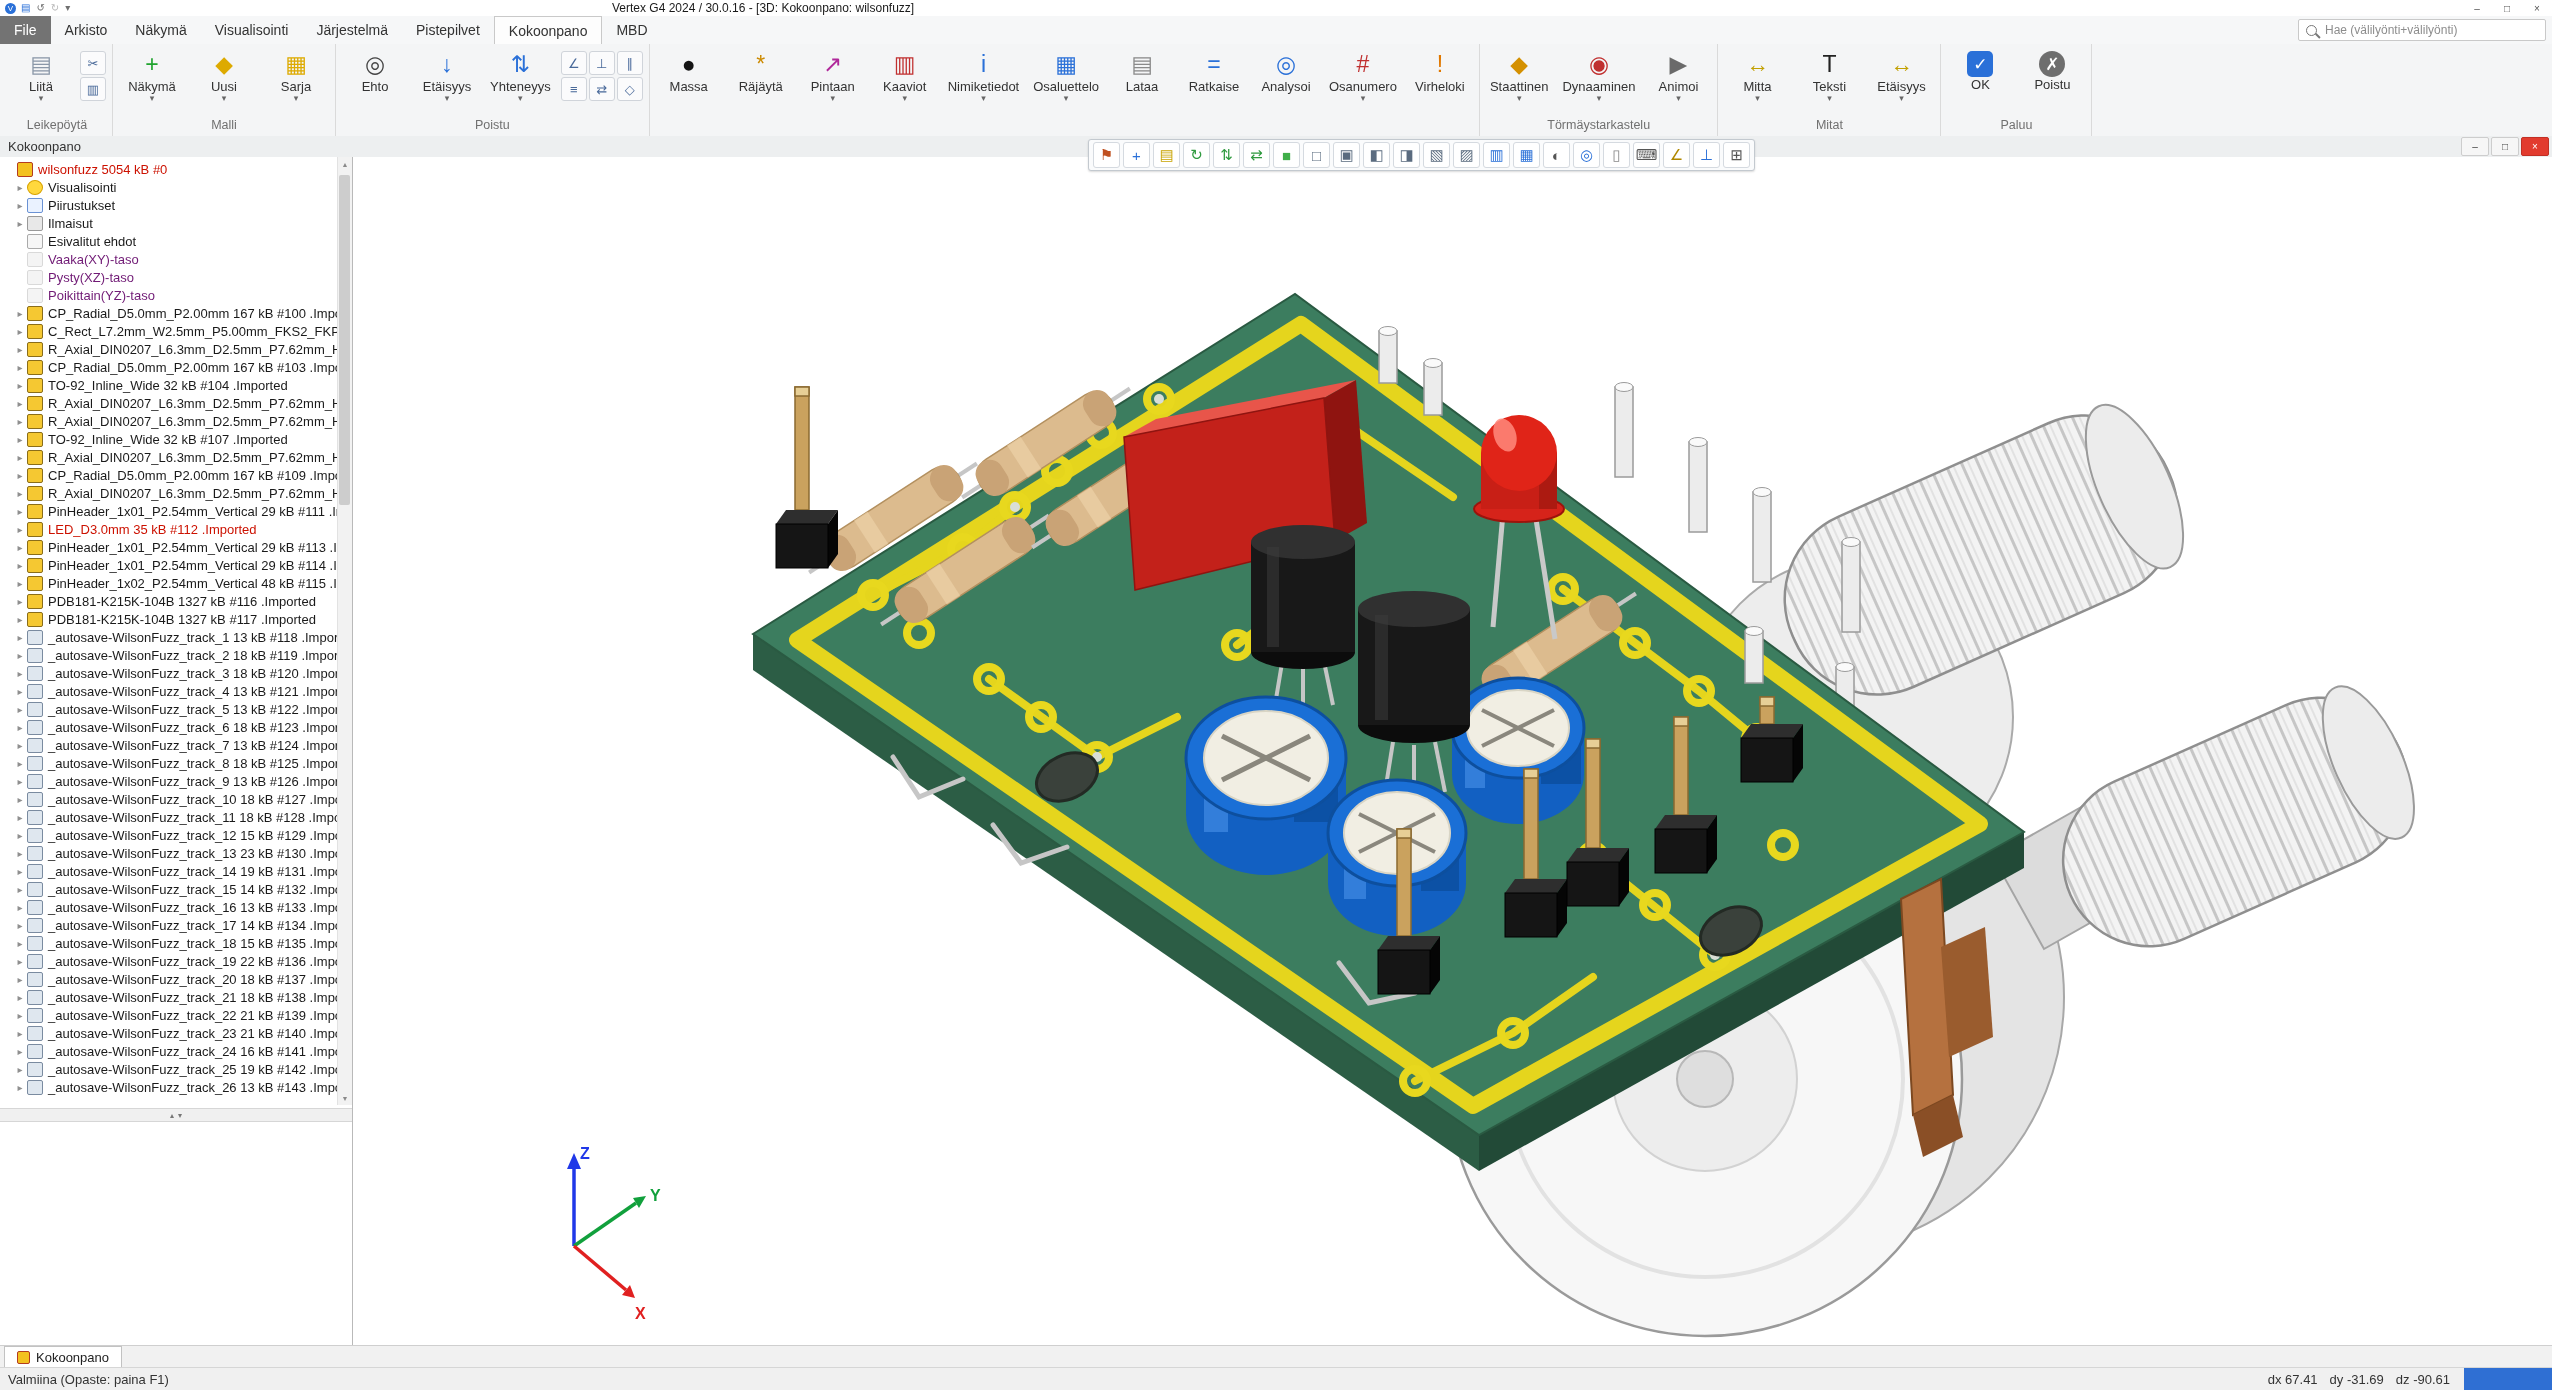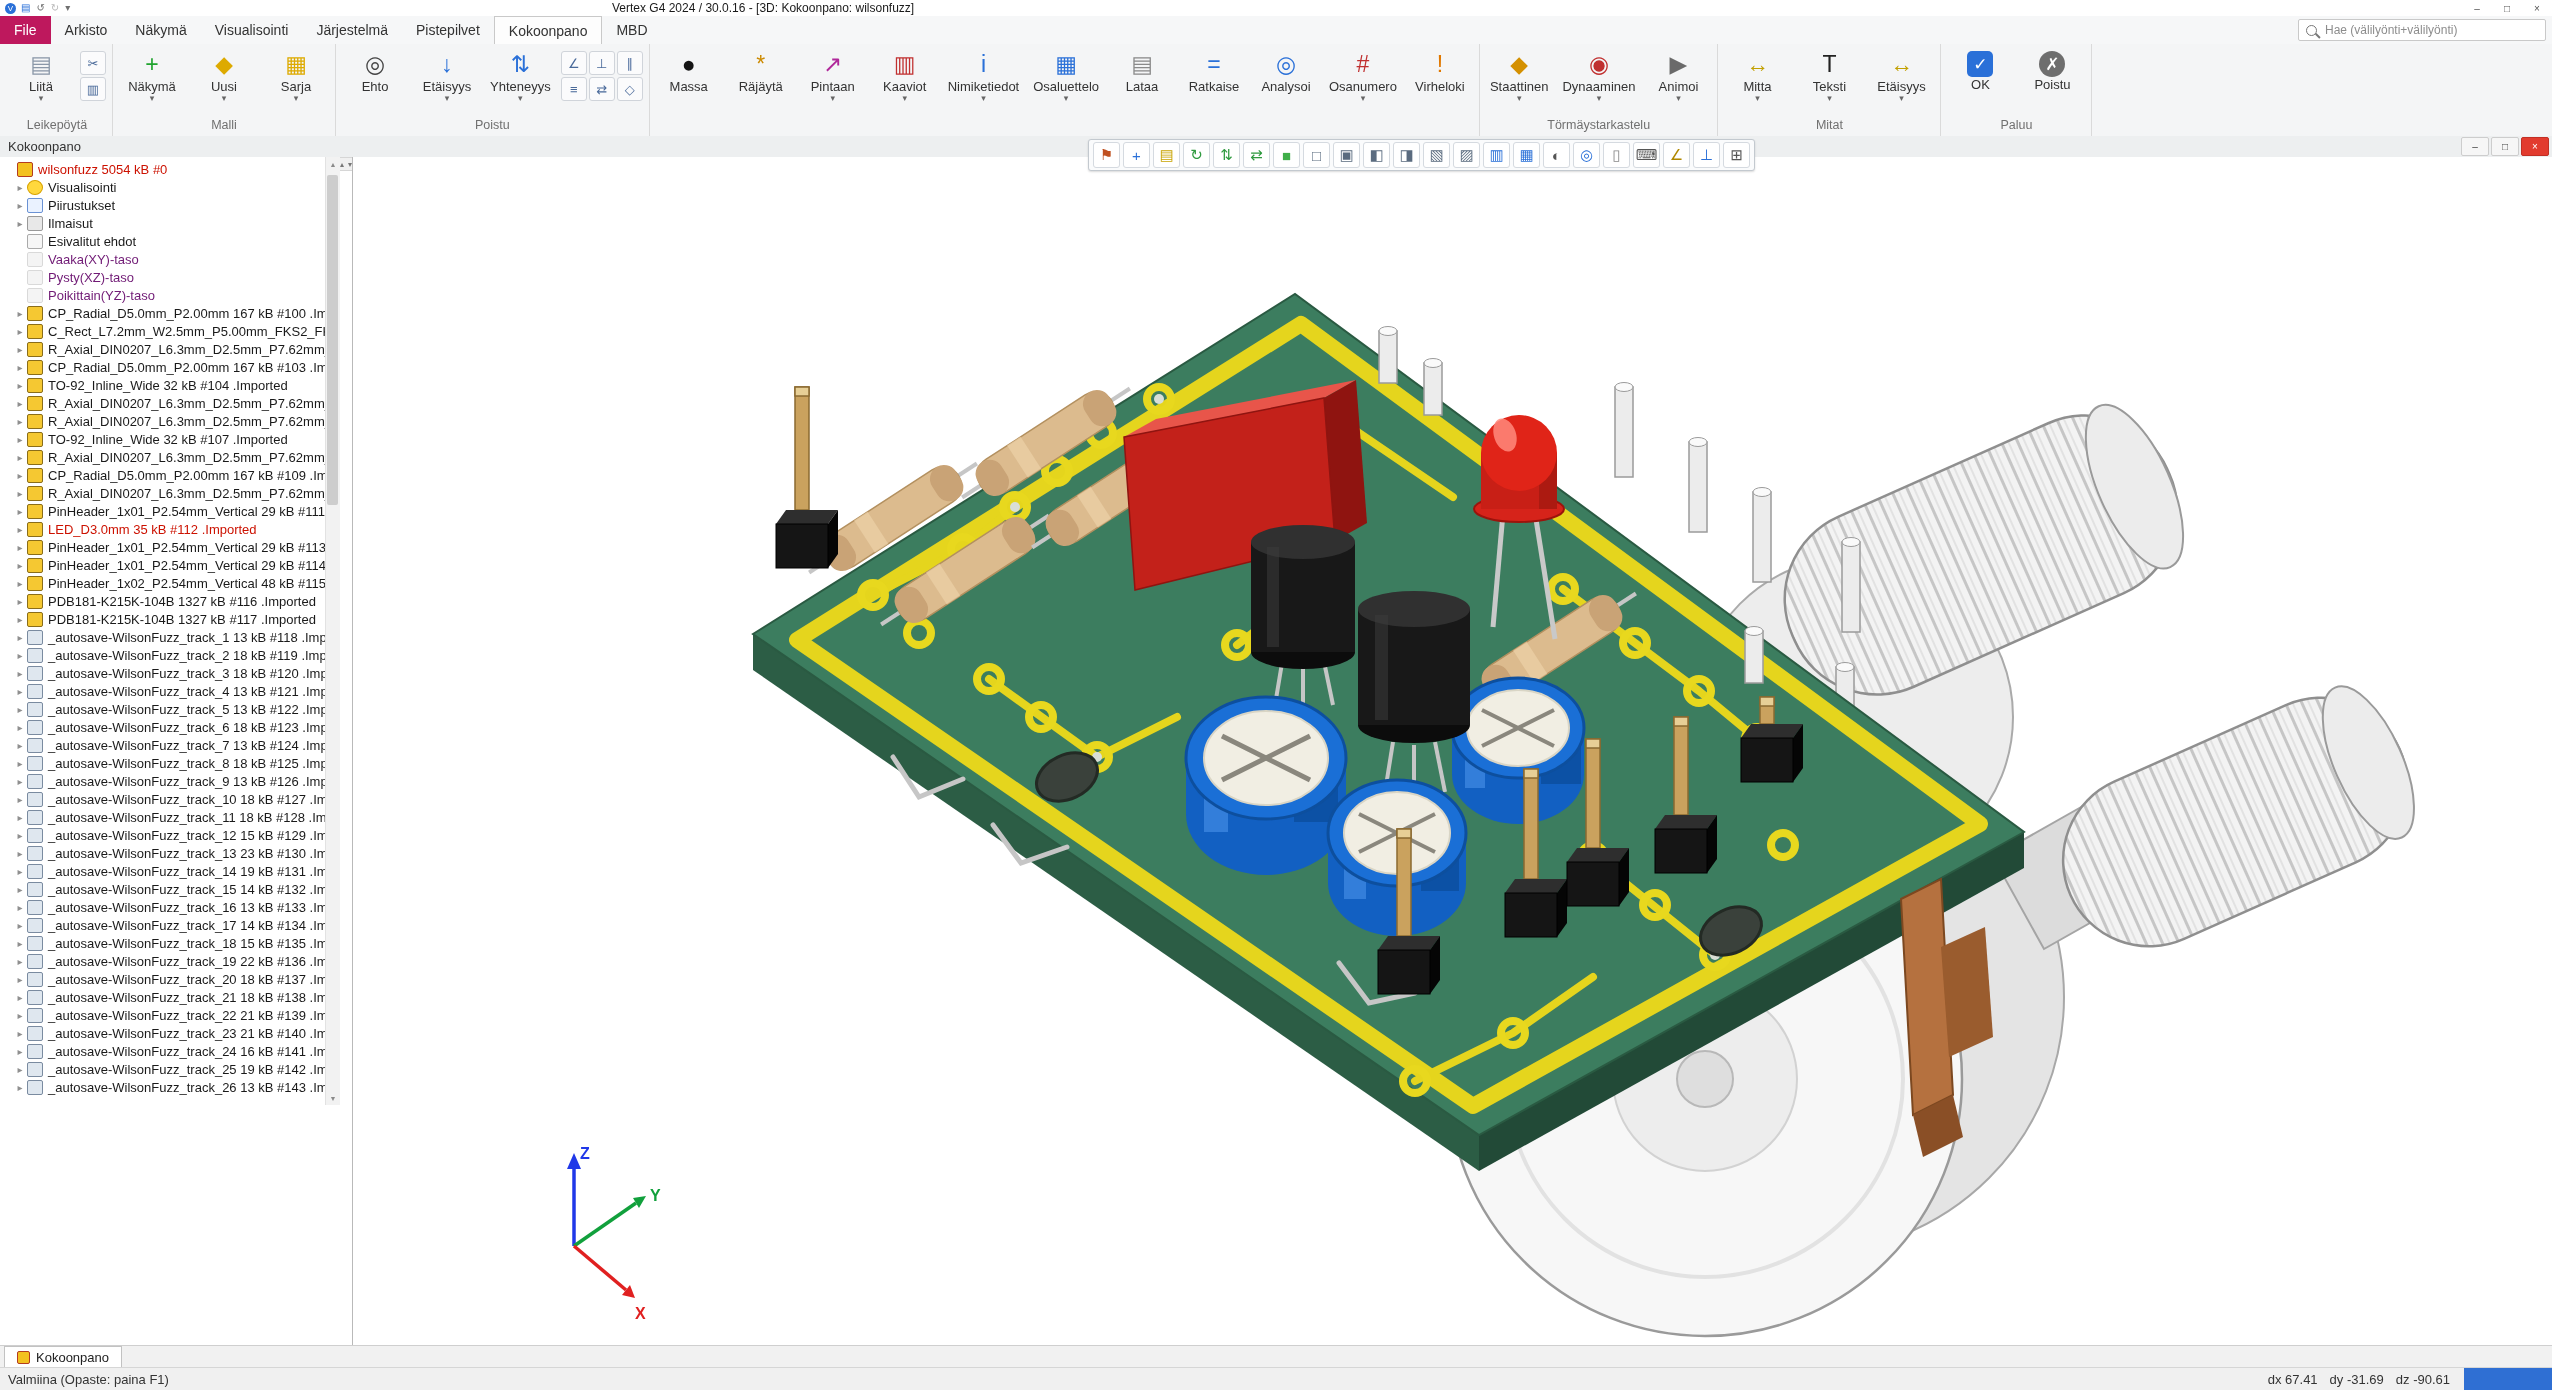--- a/index.html
+++ b/index.html
@@ -13,21 +13,21 @@
            text-align:center;flex:none;}
   .qa{font-size:10px;line-height:14px;}
   .wtitle{position:absolute;left:612px;top:1px;font-size:12px;color:#1a1a1a;white-space:nowrap;}
   .wctrls{position:absolute;right:0;top:0;height:16px;display:flex;}
   .wbtn{width:30px;height:16px;display:flex;align-items:center;justify-content:center;font-size:10px;color:#555;}
 
   
   .menubar{position:absolute;top:16px;left:0;right:0;height:28px;background:#f6f7f8;border-bottom:1px solid #e0e0e0;
            display:flex;align-items:stretch;font-size:14px;}
   .mtab{padding:0 14px;display:flex;align-items:center;color:#333;}
-  .mtab.file{background:#be185d;color:#fff;}
+  .mtab.file{background:#737373;color:#fff;}
   .mtab.active{background:#fdfdfd;border:1px solid #c9c9c9;border-bottom:1px solid #fdfdfd;margin-bottom:-1px;}
   .search{margin-left:auto;align-self:center;width:232px;height:20px;background:#fff;border:1px solid #c9c9c9;
           border-radius:2px;display:flex;align-items:center;gap:6px;padding:0 7px;margin-right:6px;}
   .mag{width:9px;height:9px;border:1.5px solid #777;border-radius:50%;position:relative;flex:none;}
   .mag::after{content:"";position:absolute;width:6px;height:1.5px;background:#777;right:-5px;bottom:-2px;transform:rotate(45deg);}
   .search input{border:none;outline:none;flex:1;font-size:12px;color:#444;background:transparent;font-family:"Liberation Sans",sans-serif;}
   .search input::placeholder{color:#8d8d8d;}
 
   
   .ribbon{position:absolute;top:44px;left:0;right:0;height:92px;background:#f4f5f6;border-bottom:1px solid #cfcfcf;
@@ -47,21 +47,21 @@
   
   .docbar{position:absolute;top:136px;left:0;right:0;height:21px;background:#edeff0;border-bottom:1px solid #c6c6c6;
           display:flex;align-items:center;padding-left:8px;font-size:13px;color:#333;}
   .dctrls{margin-left:auto;display:flex;gap:2px;padding-right:3px;}
   .dbtn{width:26px;height:17px;display:flex;align-items:center;justify-content:center;font-size:10px;color:#444;
         background:#f6f6f6;border:1px solid #cdcdcd;border-radius:2px;}
   .dbtn.close{background:#e23b2e;border-color:#c22f24;color:#fff;}
 
   
   .panel{position:absolute;left:0;top:157px;width:352px;bottom:45px;background:#fff;border-right:1px solid #b9b9b9;
-         display:flex;flex-direction:row;}
+         display:flex;flex-direction:column;}
   .tree{position:relative;height:948px;overflow:hidden;padding-top:3px;}
   .trow{display:flex;align-items:center;height:18px;padding-left:4px;padding-right:16px;font-size:13px;color:#1a1a1a;
         white-space:nowrap;overflow:hidden;}
   .trow.child{padding-left:14px;}
   .tchev{width:12px;font-size:10px;color:#8f8f8f;text-align:center;flex:none;}
   .ti{width:14px;height:13px;border-radius:2px;margin:0 5px 0 1px;flex:none;border:1px solid transparent;}
   .ti-asm{background:#f3c11f;border-color:#b43c20;}
   .ti-sun{background:#ffd83d;border-color:#d8a200;border-radius:50%;}
   .ti-drw{background:#eaf2ff;border-color:#6a92d4;}
   .ti-ilm{background:#e8e8e8;border-color:#999;}

